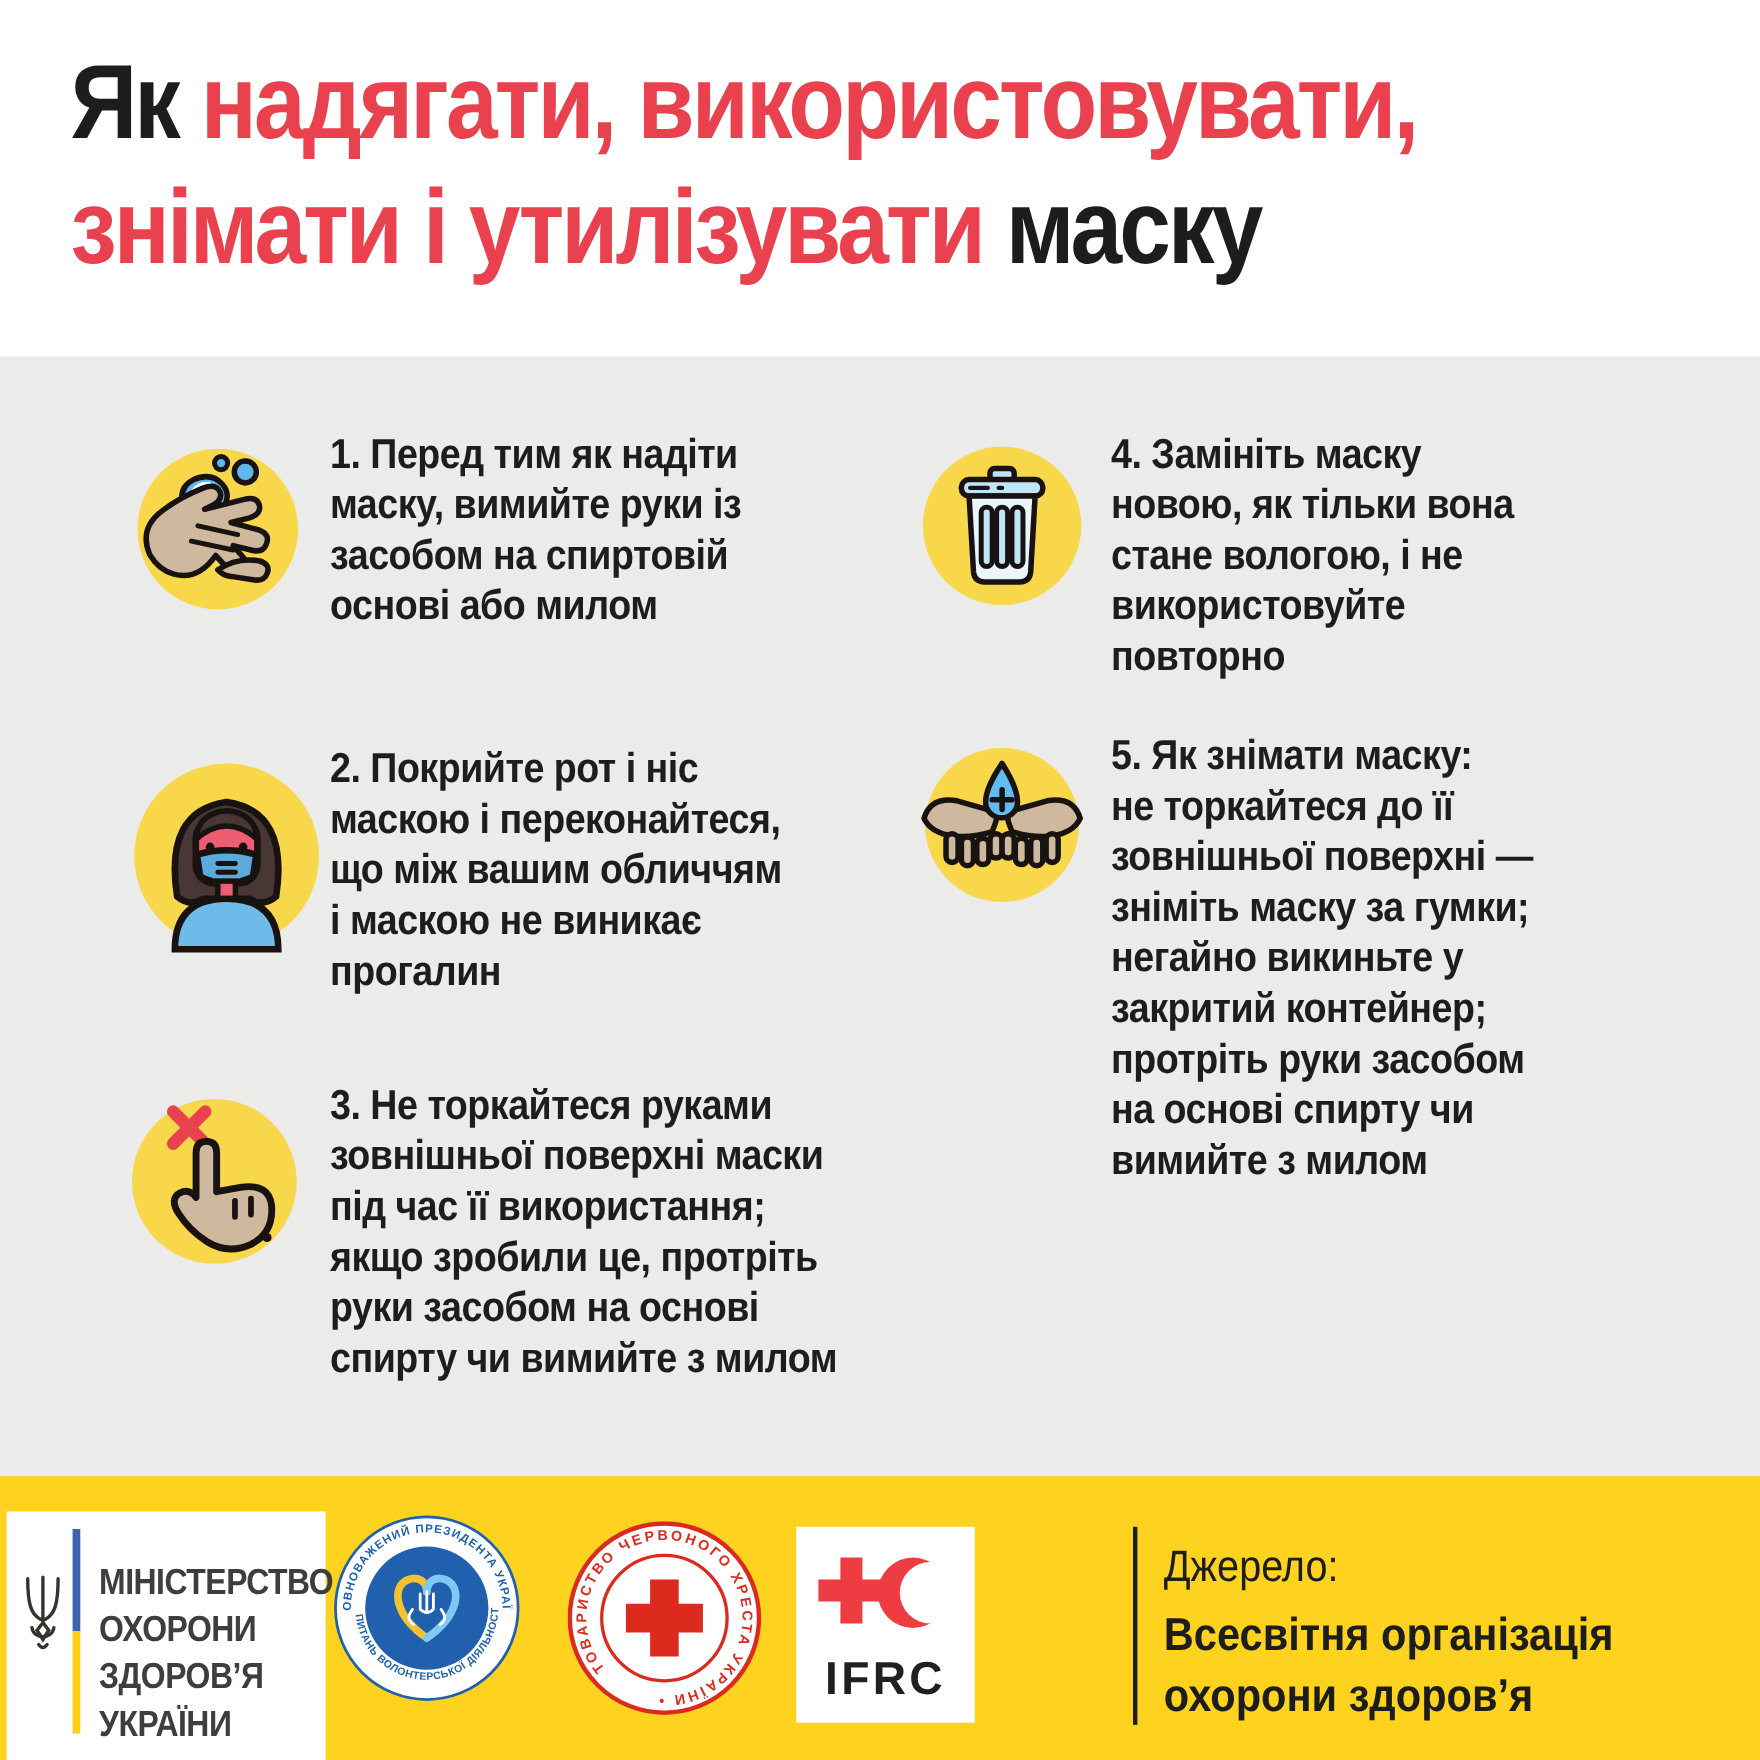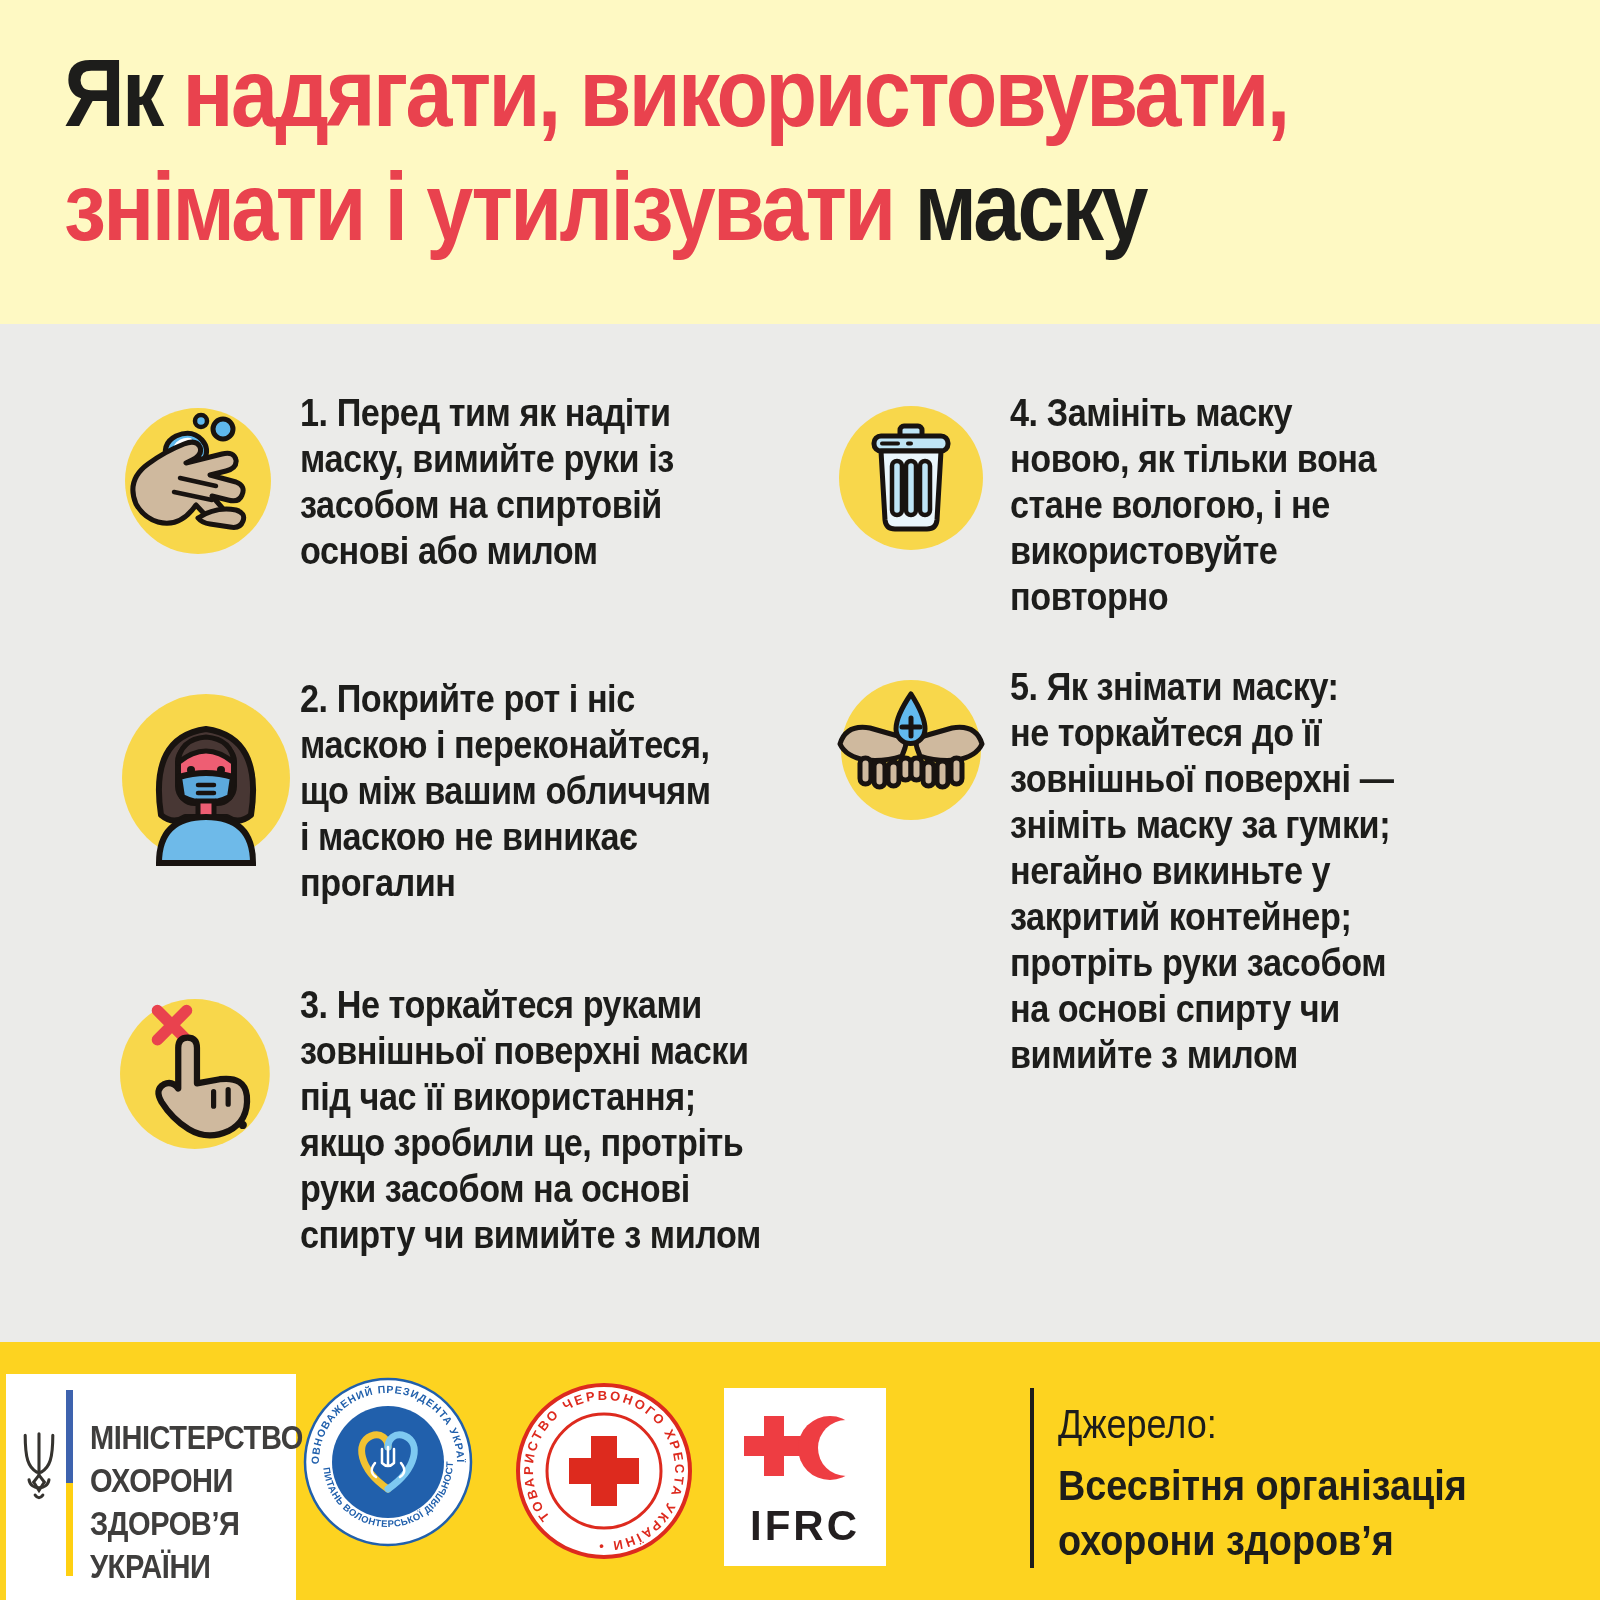--- a/index.html
+++ b/index.html
@@ -1,18 +1,18 @@
 <!DOCTYPE html>
 <html><head>
 <meta charset="utf-8">
 <style>
   html,body{margin:0;padding:0;}
   .page{position:relative;width:1600px;height:1600px;background:#EBEBE9;
         font-family:"Liberation Sans",sans-serif;overflow:hidden;}
-  .header{position:absolute;left:0;top:0;width:1600px;height:324px;background:#fef9c3;}
+  .header{position:absolute;left:0;top:0;width:1600px;height:324px;background:#ffffff;}
   .title{position:absolute;left:64px;top:36px;margin:0;font-size:96px;font-weight:bold;
          line-height:114px;letter-spacing:-3px;color:#1D1D1B;white-space:nowrap;
          transform:scaleX(.88);transform-origin:0 0;}
   .title .red{color:#E9424E;}
   .footer{position:absolute;left:0;top:1342px;width:1600px;height:258px;background:#FDD320;}
 
   .step-icon{position:absolute;}
   .step-text{position:absolute;font-size:38px;line-height:46px;font-weight:bold;color:#1D1D1B;
              letter-spacing:-0.5px;white-space:pre-line;transform:scaleX(.9);transform-origin:0 0;}
   .icon-1{left:124px;top:406px;width:150px;height:150px;}

